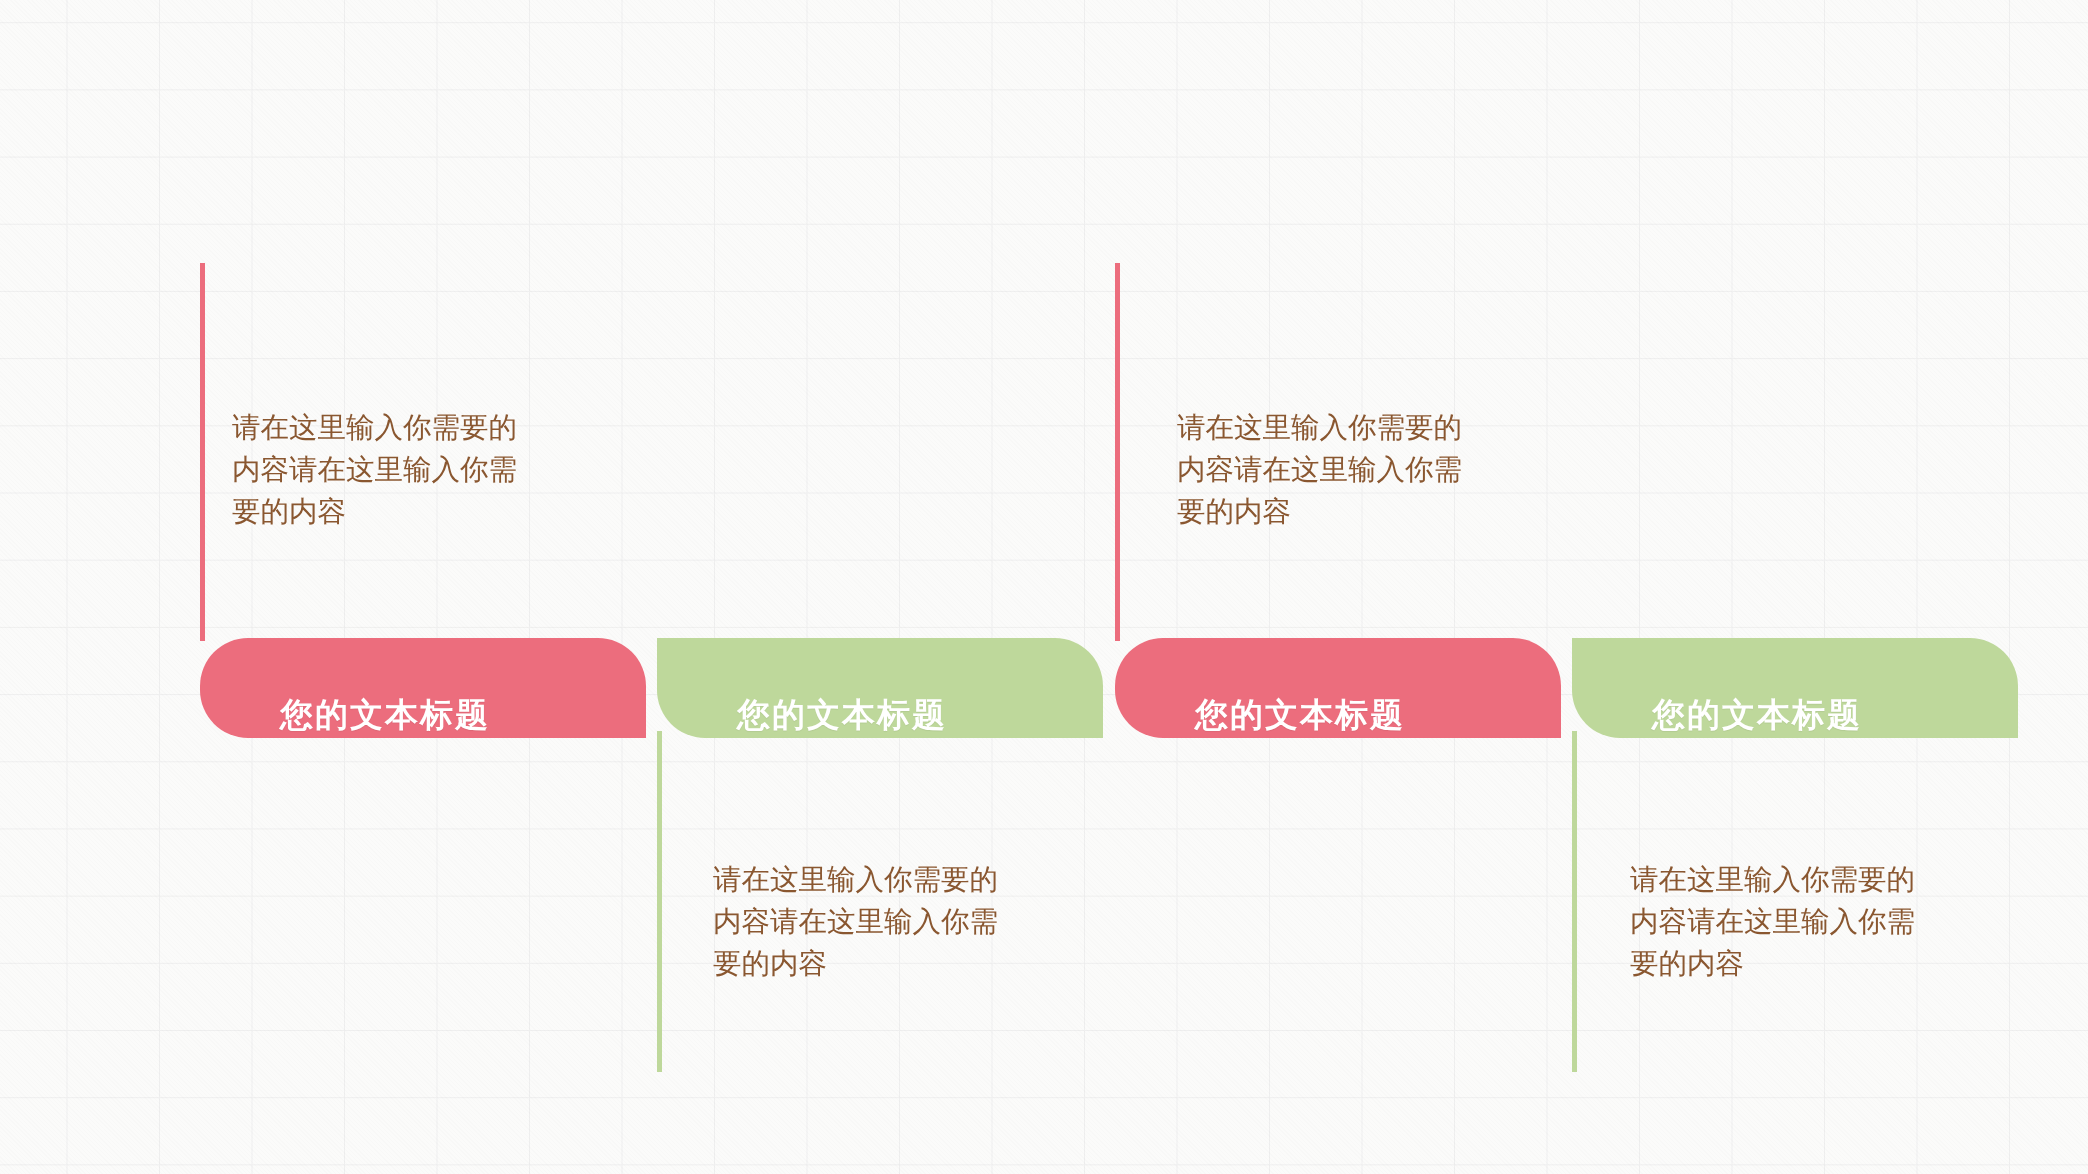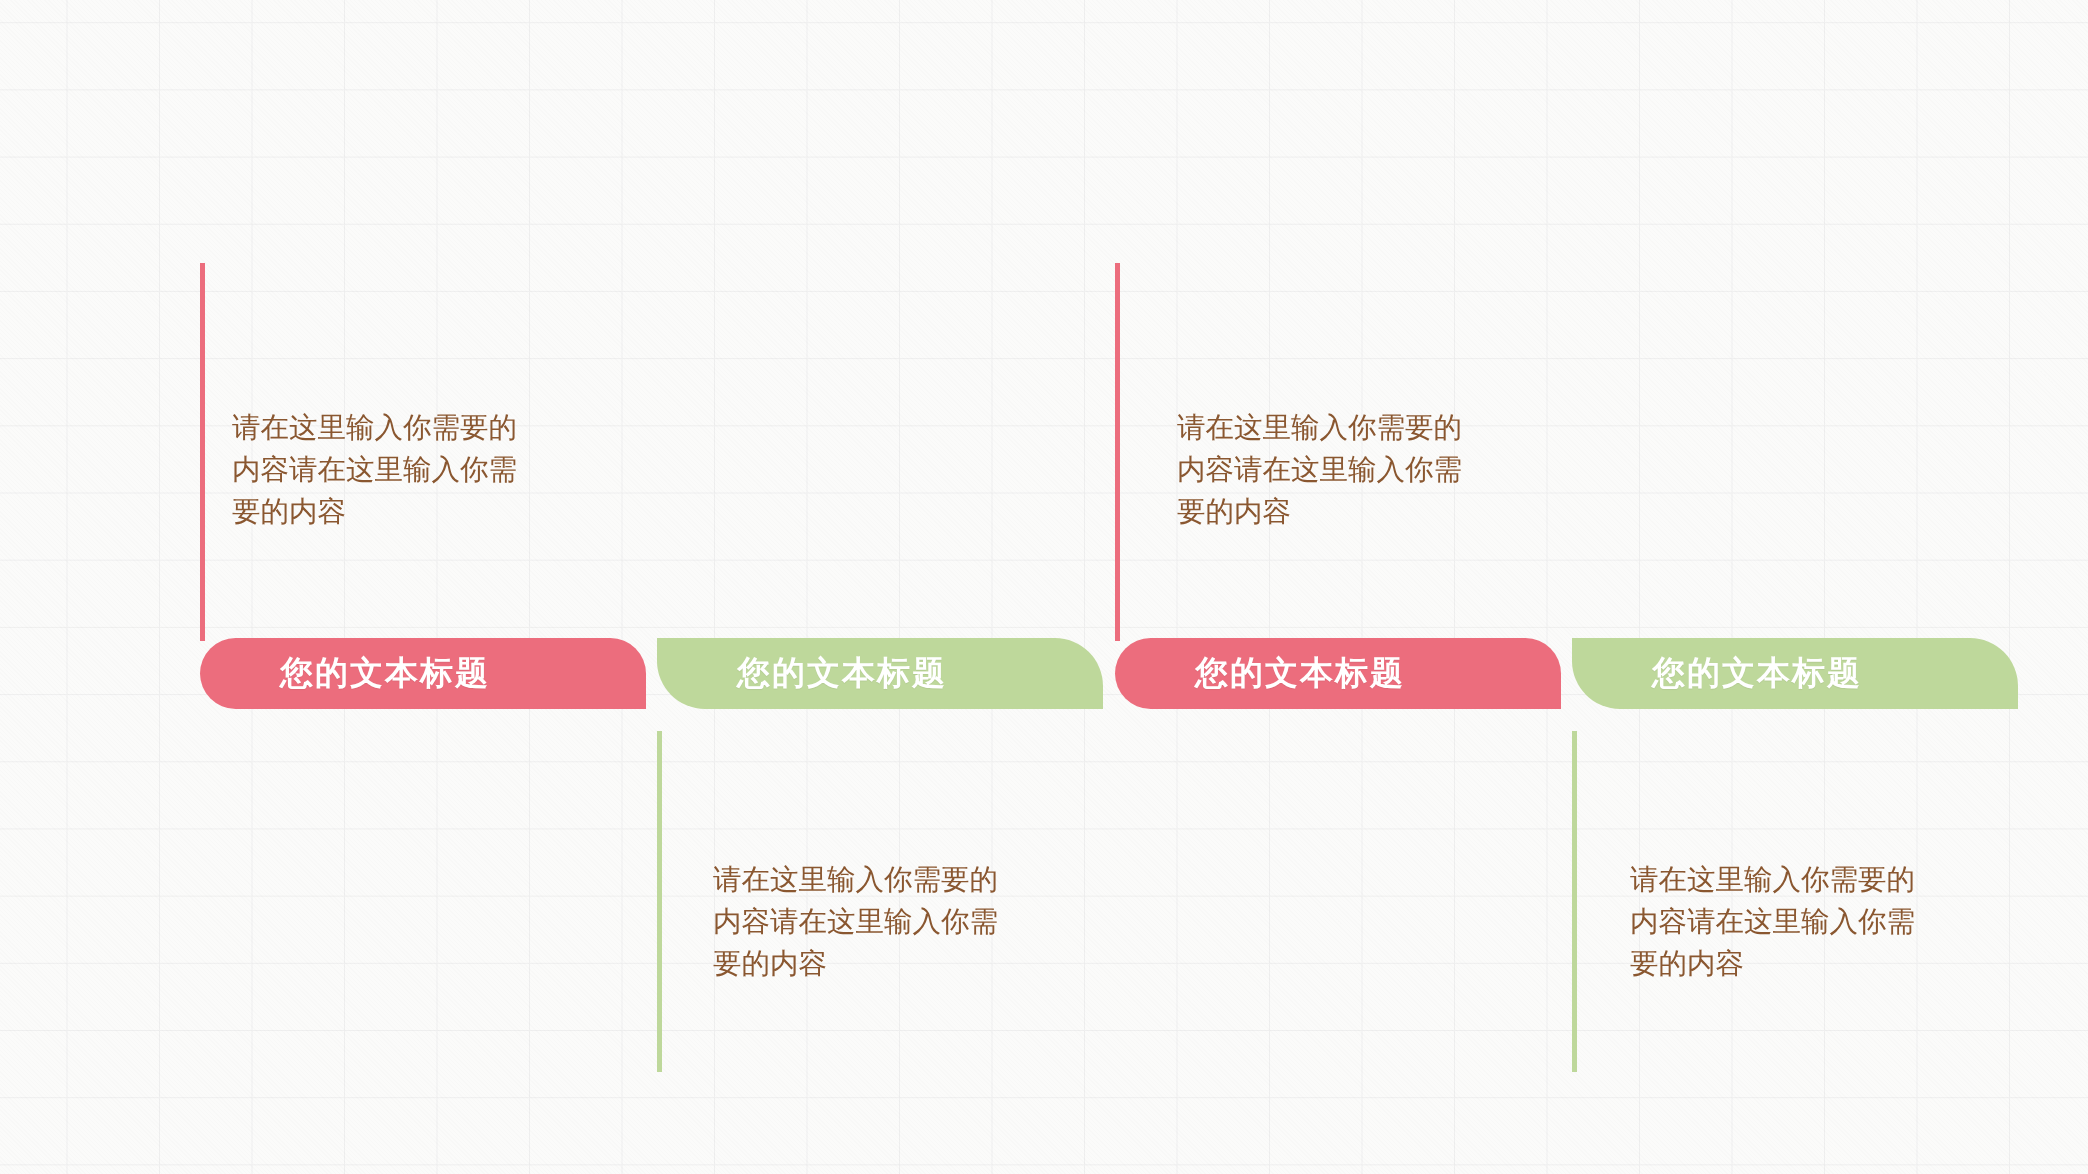--- a/index.html
+++ b/index.html
@@ -46,23 +46,23 @@
     position: absolute;
     width: 5px;
     border-radius: 0;
   }
   .stem.pink  { background: #ec6d7d; }
   .stem.green { background: #bed89b; }
 
   
   .banner {
     position: absolute;
-    height: 71px;
+    height: 100px;
     display: flex;
-    align-items: center;
+    align-items: flex-end;
     box-sizing: border-box;
   }
   .banner .banner-label {
     color: #ffffff;
     font-size: 33px;
     font-weight: bold;
     letter-spacing: 2px;
     white-space: nowrap;
     text-shadow: 0 1px 1px rgba(0,0,0,0.06);
   }

